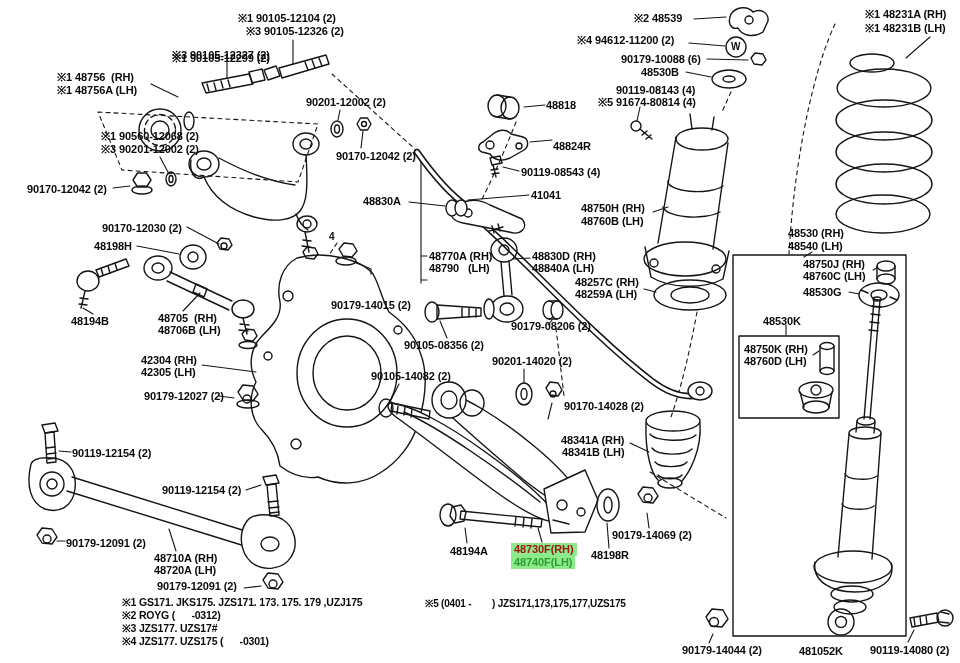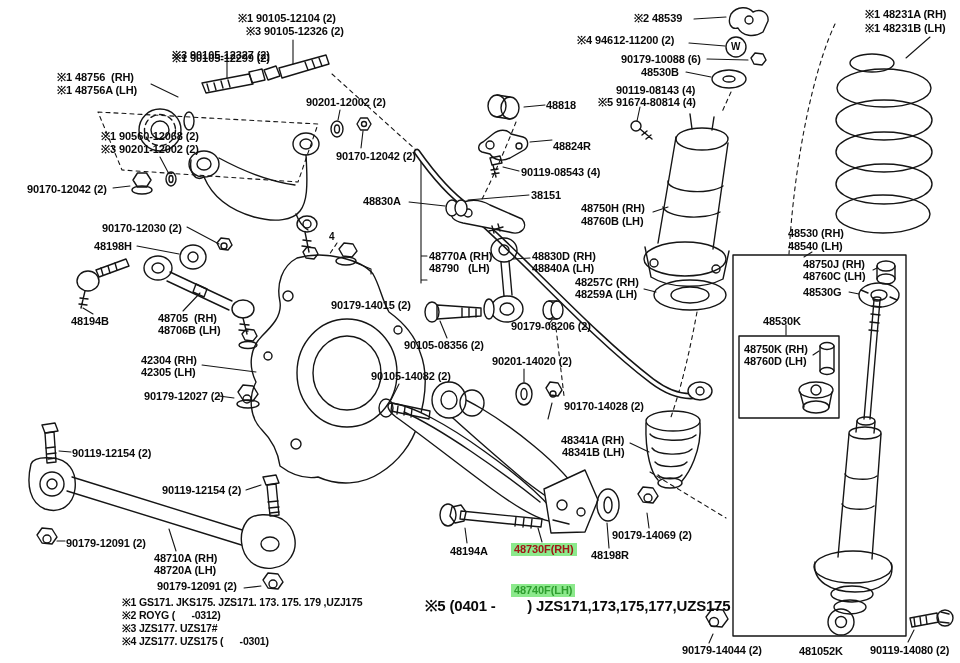--- a/index.html
+++ b/index.html
@@ -11,21 +11,21 @@
   svg .ld{stroke-width:1.1}
   svg .dsh{stroke-width:1.1;stroke-dasharray:4 4}
   svg .thick{stroke-width:6.5}
   svg .core{stroke:#fff;stroke-width:3.4}
   svg .wf{fill:#fff}
   .lbl{position:absolute;font-weight:bold;font-size:11px;line-height:1.1;
        letter-spacing:-0.1px;white-space:pre;color:#0a0a0a;z-index:5}
   .hl-rh{background:var(--hl-bg,#8ce98c);color:var(--hl-rh,#a11616);padding:0 3px 1px 3px}
   .hl-lh{background:var(--hl-bg,#8ce98c);color:var(--hl-lh,#2f9e2f);padding:0 3px 1px 3px}
   .note{font-size:10.5px;letter-spacing:-0.2px}
-  .small{font-size:15px}
+  .small{font-size:10px}
   .mark{font-size:10px}
 </style>
 </head>
 <body>
 
 <div class="stage" style="--hl-bg: #8ce98c; --hl-rh: #a11616; --hl-lh: #2f9e2f; background: rgb(255, 255, 255);">
 
   <svg width="960" height="663" viewBox="0 0 960 663">
 
     <g>
@@ -345,21 +345,21 @@
       <div class="lbl" style="left: 57px; top: 71px;">※1 48756  (RH)</div>
       <div class="lbl" style="left: 57px; top: 84px;">※1 48756A (LH)</div>
       <div class="lbl" style="left: 306px; top: 96px;">90201-12002 (2)</div>
       <div class="lbl" style="left: 101px; top: 130px;">※1 90560-12068 (2)</div>
       <div class="lbl" style="left: 101px; top: 143px;">※3 90201-12002 (2)</div>
       <div class="lbl" style="left: 27px; top: 183px;">90170-12042 (2)</div>
       <div class="lbl" style="left: 336px; top: 150px;">90170-12042 (2)</div>
       <div class="lbl" style="left: 546px; top: 99px;">48818</div>
       <div class="lbl" style="left: 553px; top: 140px;">48824R</div>
       <div class="lbl" style="left: 521px; top: 166px;">90119-08543 (4)</div>
-      <div class="lbl" style="left: 531px; top: 189px;">38151</div>
+      <div class="lbl" style="left: 531px; top: 189px;">41041</div>
       <div class="lbl" style="left: 363px; top: 195px;">48830A</div>
       <div class="lbl" style="left: 634px; top: 12px;">※2 48539</div>
       <div class="lbl" style="left: 577px; top: 34px;">※4 94612-11200 (2)</div>
       <div class="lbl" style="left: 621px; top: 53px;">90179-10088 (6)</div>
       <div class="lbl" style="left: 641px; top: 66px;">48530B</div>
       <div class="lbl" style="left: 616px; top: 84px;">90119-08143 (4)</div>
       <div class="lbl" style="left: 598px; top: 96px;">※5 91674-80814 (4)</div>
       <div class="lbl" style="left: 865px; top: 8px;">※1 48231A (RH)</div>
       <div class="lbl" style="left: 865px; top: 22px;">※1 48231B (LH)</div>
       <div class="lbl" style="left: 581px; top: 202px;">48750H (RH)</div>
@@ -395,21 +395,21 @@
       <div class="lbl" style="left: 561px; top: 434px;">48341A (RH)</div>
       <div class="lbl" style="left: 562px; top: 446px;">48341B (LH)</div>
       <div class="lbl" style="left: 72px; top: 447px;">90119-12154 (2)</div>
       <div class="lbl" style="left: 162px; top: 484px;">90119-12154 (2)</div>
       <div class="lbl" style="left: 66px; top: 537px;">90179-12091 (2)</div>
       <div class="lbl" style="left: 154px; top: 552px;">48710A (RH)</div>
       <div class="lbl" style="left: 154px; top: 564px;">48720A (LH)</div>
       <div class="lbl" style="left: 157px; top: 580px;">90179-12091 (2)</div>
       <div class="lbl" style="left: 450px; top: 545px;">48194A</div>
       <div class="lbl hl-rh" style="left: 511px; top: 543px;">48730F(RH)</div>
-      <div class="lbl hl-lh" style="left: 511px; top: 556px; margin-top: 28px;">48740F(LH)</div>
+      <div class="lbl hl-lh" style="left: 511px; top: 556px;">48740F(LH)</div>
       <div class="lbl" style="left: 591px; top: 549px;">48198R</div>
       <div class="lbl" style="left: 612px; top: 529px;">90179-14069 (2)</div>
       <div class="lbl" style="left: 682px; top: 644px;">90179-14044 (2)</div>
       <div class="lbl" style="left: 799px; top: 645px;">481052K</div>
       <div class="lbl" style="left: 870px; top: 644px;">90119-14080 (2)</div>
       <div class="lbl note" style="left: 122px; top: 597px;">※1 GS171. JKS175. JZS171. 173. 175. 179 ,UZJ175</div>
       <div class="lbl note small" style="left: 425px; top: 598px;">※5 (0401 -        ) JZS171,173,175,177,UZS175</div>
       <div class="lbl note" style="left: 122px; top: 610px;">※2 ROYG (      -0312)</div>
       <div class="lbl note" style="left: 122px; top: 623px;">※3 JZS177. UZS17#</div>
       <div class="lbl note" style="left: 122px; top: 636px;">※4 JZS177. UZS175 (      -0301)</div>

